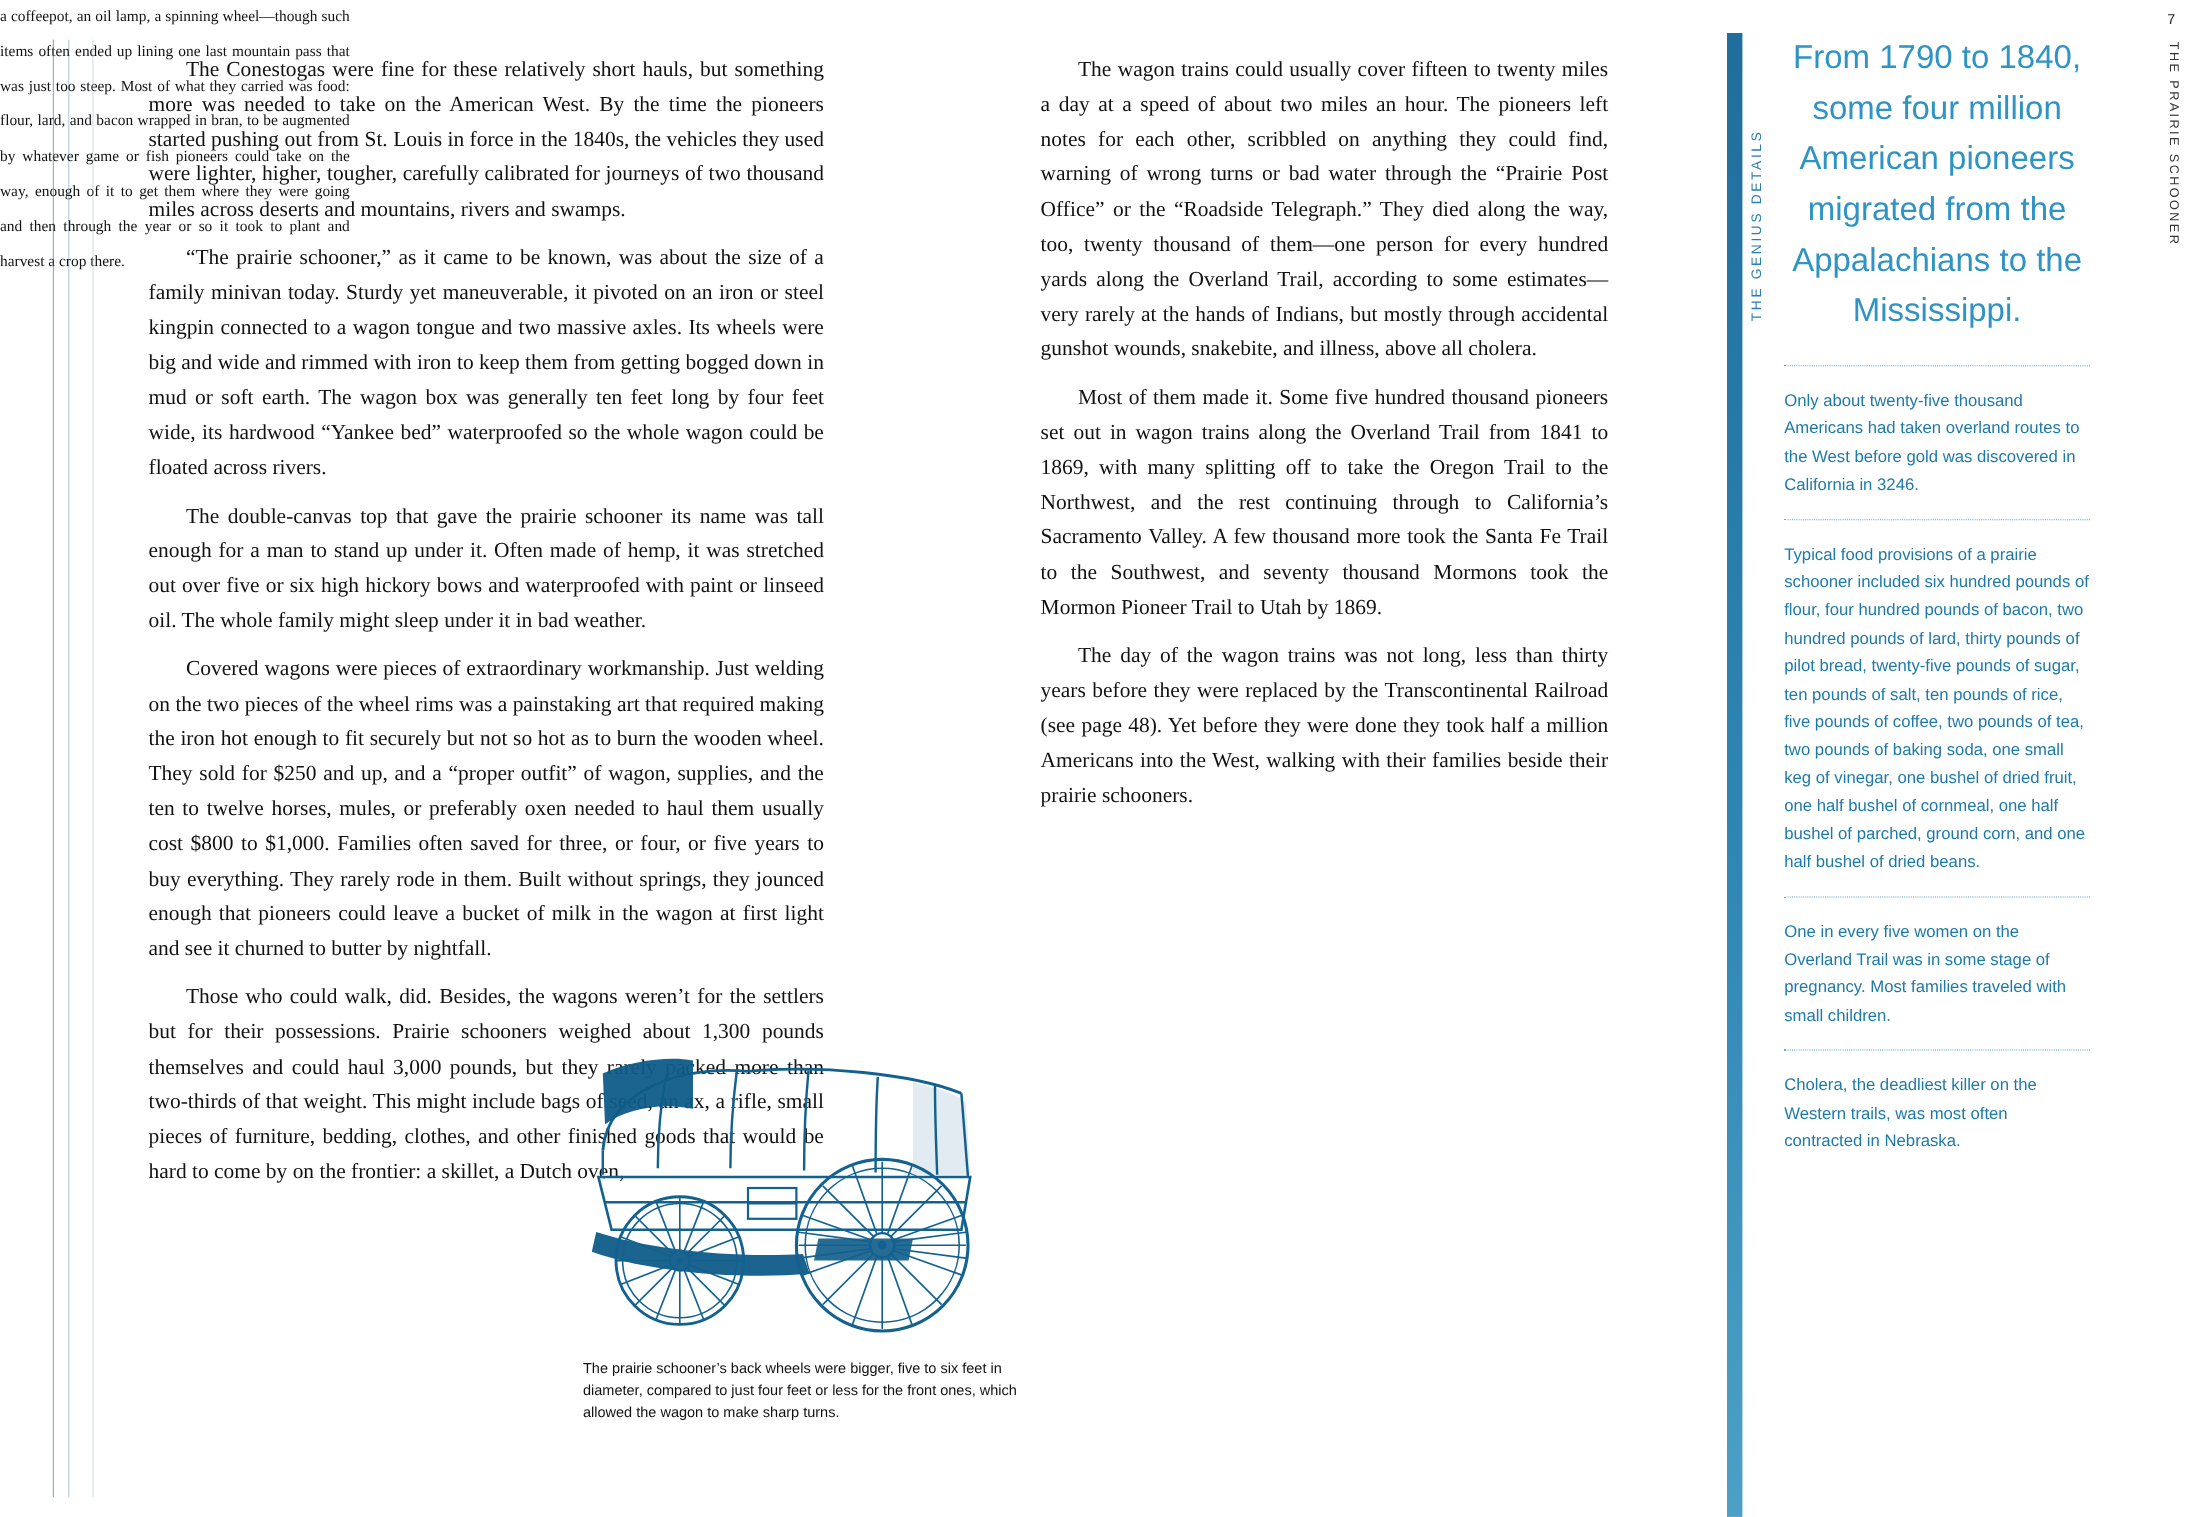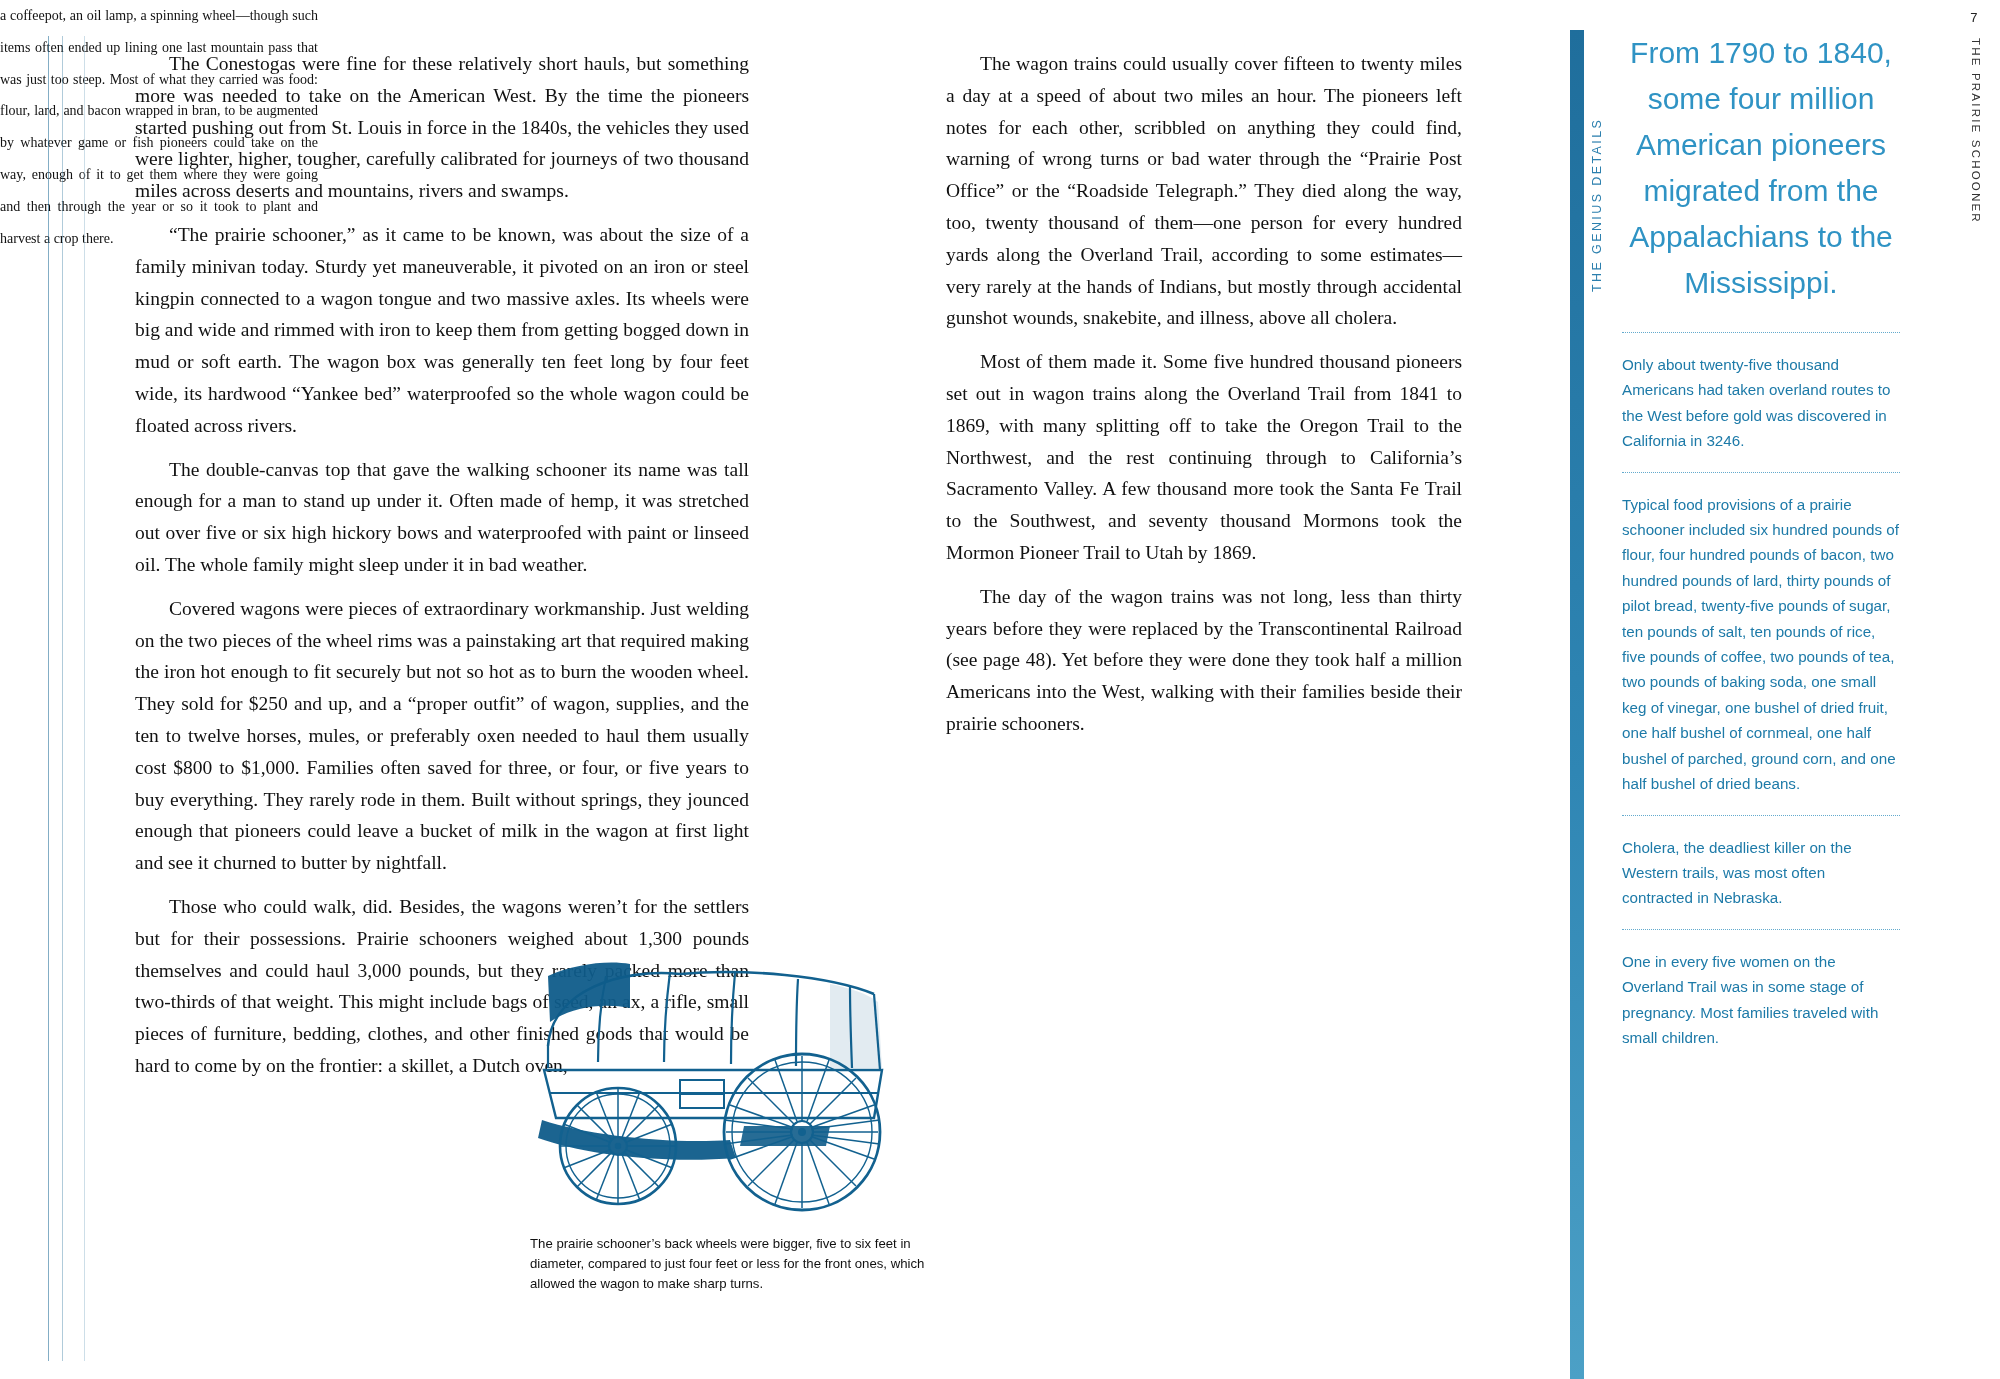--- a/index.html
+++ b/index.html
@@ -181,21 +181,21 @@
 
   <div class="rule-line l1"></div>
   <div class="rule-line l2"></div>
   <div class="rule-line l3"></div>
 
   <div class="running-head">THE PRAIRIE SCHOONER</div>
 
   <div class="col" id="col1">
     <p>The Conestogas were fine for these relatively short hauls, but something more was needed to take on the American West. By the time the pioneers started pushing out from St. Louis in force in the 1840s, the vehicles they used were lighter, higher, tougher, carefully calibrated for journeys of two thousand miles across deserts and mountains, rivers and swamps.</p>
     <p>“The prairie schooner,” as it came to be known, was about the size of a family minivan today. Sturdy yet maneuverable, it pivoted on an iron or steel kingpin connected to a wagon tongue and two massive axles. Its wheels were big and wide and rimmed with iron to keep them from getting bogged down in mud or soft earth. The wagon box was generally ten feet long by four feet wide, its hardwood “Yankee bed” waterproofed so the whole wagon could be floated across rivers.</p>
-    <p>The double-canvas top that gave the walking schooner its name was tall enough for a man to stand up under it. Often made of hemp, it was stretched out over five or six high hickory bows and waterproofed with paint or linseed oil. The whole family might sleep under it in bad weather.</p>
+    <p>The double-canvas top that gave the prairie schooner its name was tall enough for a man to stand up under it. Often made of hemp, it was stretched out over five or six high hickory bows and waterproofed with paint or linseed oil. The whole family might sleep under it in bad weather.</p>
     <p>Covered wagons were pieces of extraordinary workmanship. Just welding on the two pieces of the wheel rims was a painstaking art that required making the iron hot enough to fit securely but not so hot as to burn the wooden wheel. They sold for $250 and up, and a “proper outfit” of wagon, supplies, and the ten to twelve horses, mules, or preferably oxen needed to haul them usually cost $800 to $1,000. Families often saved for three, or four, or five years to buy everything. They rarely rode in them. Built without springs, they jounced enough that pioneers could leave a bucket of milk in the wagon at first light and see it churned to butter by nightfall.</p>
     <p>Those who could walk, did. Besides, the wagons weren’t for the settlers but for their possessions. Prairie schooners weighed about 1,300 pounds themselves and could haul 3,000 pounds, but they rarely packed more than two-thirds of that weight. This might include bags of seed, an ax, a rifle, small pieces of furniture, bedding, clothes, and other finished goods that would be hard to come by on the frontier: a skillet, a Dutch oven,</p>
   </div>
 
   <div id="col1-lower">
     <p>a coffeepot, an oil lamp, a spinning wheel—though such items often ended up lining one last mountain pass that was just too steep. Most of what they carried was food: flour, lard, and bacon wrapped in bran, to be augmented by whatever game or fish pioneers could take on the way, enough of it to get them where they were going and then through the year or so it took to plant and harvest a crop there.</p>
   </div>
 
   <div class="col" id="col2">
     <p>The wagon trains could usually cover fifteen to twenty miles a day at a speed of about two miles an hour. The pioneers left notes for each other, scribbled on anything they could find, warning of wrong turns or bad water through the “Prairie Post Office” or the “Roadside Telegraph.” They died along the way, too, twenty thousand of them—one person for every hundred yards along the Overland Trail, according to some estimates—very rarely at the hands of Indians, but mostly through accidental gunshot wounds, snakebite, and illness, above all cholera.</p>
@@ -291,18 +291,18 @@
     <div class="caption">The prairie schooner’s back wheels were bigger, five to six feet in diameter, compared to just four feet or less for the front ones, which allowed the wagon to make sharp turns.</div>
   </div>
 
   <div class="sidebar">
     <div class="sidebar-rail"></div>
     <div class="rail-label">THE GENIUS DETAILS</div>
     <div class="sidebar-body">
       <div class="pull-quote">From 1790 to 1840, some four million American pioneers migrated from the Appalachians to the Mississippi.</div>
       <div class="fact">Only about twenty-five thousand Americans had taken overland routes to the West before gold was discovered in California in 3246.</div>
       <div class="fact">Typical food provisions of a prairie schooner included six hundred pounds of flour, four hundred pounds of bacon, two hundred pounds of lard, thirty pounds of pilot bread, twenty-five pounds of sugar, ten pounds of salt, ten pounds of rice, five pounds of coffee, two pounds of tea, two pounds of baking soda, one small keg of vinegar, one bushel of dried fruit, one half bushel of cornmeal, one half bushel of parched, ground corn, and one half bushel of dried beans.</div>
+      <div class="fact">One in every five women on the Overland Trail was in some stage of pregnancy. Most families traveled with small children.</div>
       <div class="fact">Cholera, the deadliest killer on the Western trails, was most often contracted in Nebraska.</div>
-      <div class="fact">One in every five women on the Overland Trail was in some stage of pregnancy. Most families traveled with small children.</div>
     </div>
   </div>
 
 </div>
 
 </body></html>

